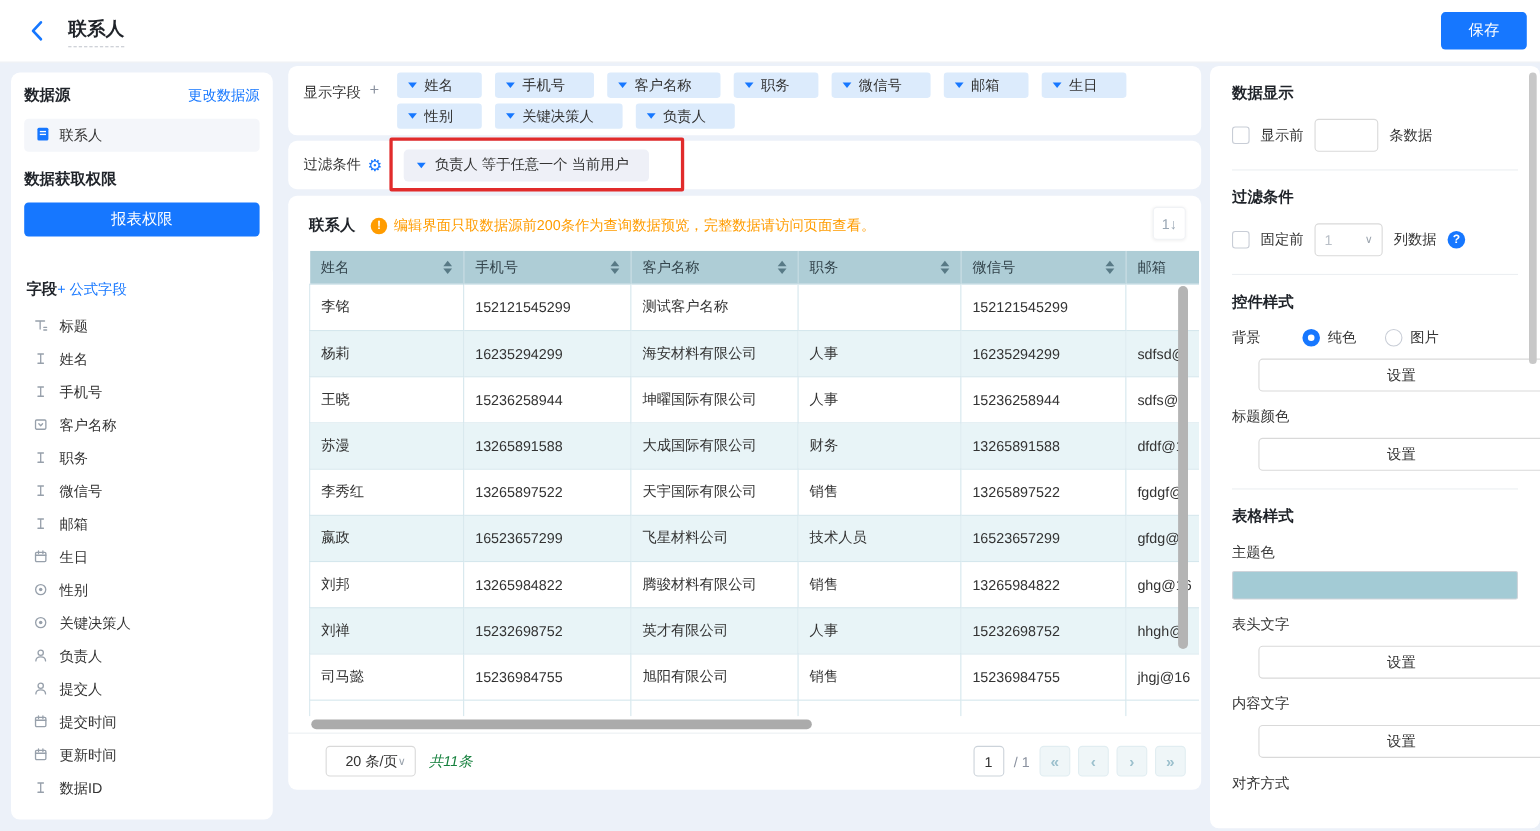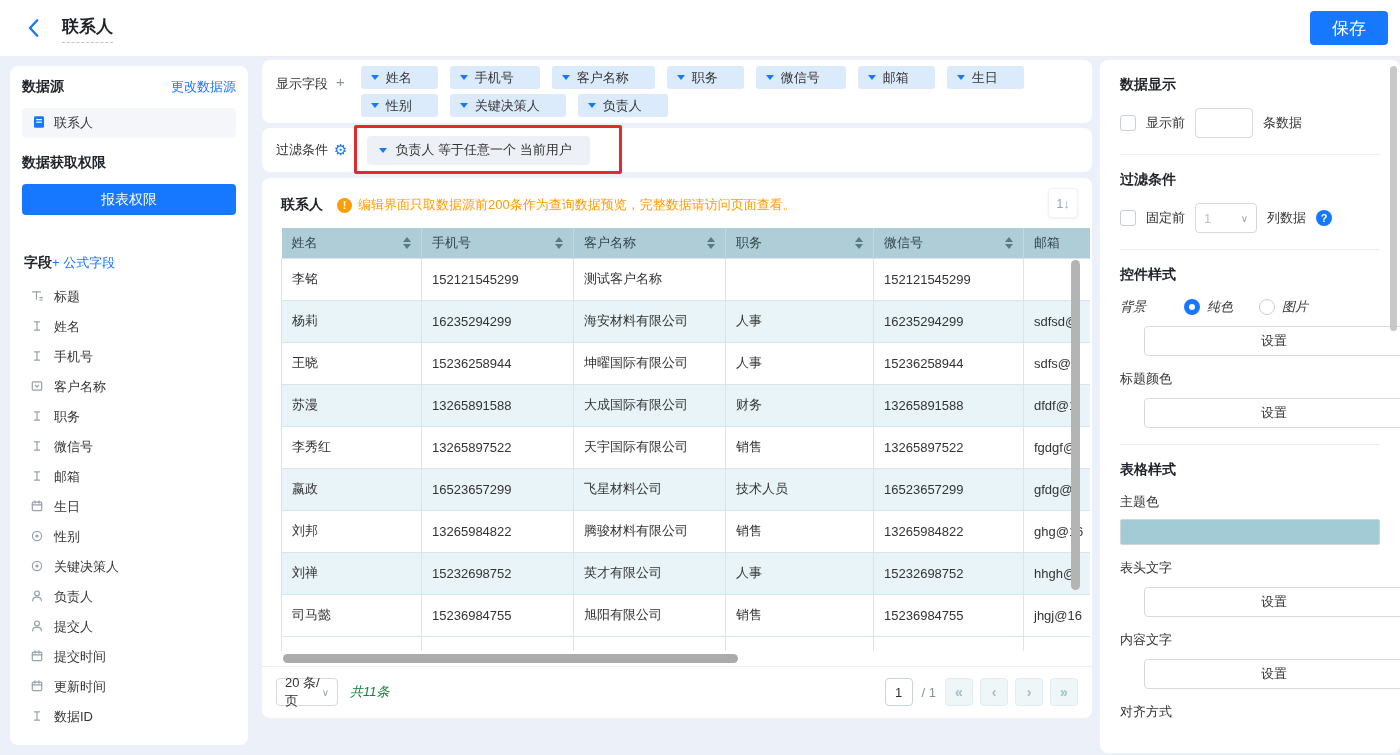--- a/index.html
+++ b/index.html
@@ -6,21 +6,21 @@
   html,body { width:1400px; height:755px; }
   body {
     font-family: "Liberation Sans", "DejaVu Sans", sans-serif;
     background:#ecf1f9; overflow:hidden; position:relative;
     color:#333; font-size:13px;
   }
   
   .topbar{position:absolute;top:0;left:0;right:0;height:57px;background:#fff;border-bottom:1px solid #ebeef2;z-index:5;}
   .back{position:absolute;left:24px;top:17px;width:22px;height:22px;cursor:pointer;}
   .page-title{position:absolute;left:62px;top:15px;font-size:17px;font-weight:700;color:#1f2329;border-bottom:1px dashed #c0c4cc;padding-bottom:4px;}
-  .save-btn{position:absolute;right:12px;top:11px;width:78px;height:34px;background:#1677ff;color:#fff;border:none;border-radius:4px;font-size:17px;cursor:pointer;}
+  .save-btn{position:absolute;right:12px;top:11px;width:78px;height:34px;background:#1677ff;color:#fff;border:none;border-radius:4px;font-size:14px;cursor:pointer;}
   
   .card{position:absolute;background:#fff;border-radius:8px;}
   .panel-h{font-size:14px;font-weight:700;color:#1f2329;}
   .blue-link{color:#1677ff;font-size:13px;cursor:pointer;text-decoration:none;}
   
   #card-ds{left:10px;top:66px;width:238px;height:204px;padding:12px;}
   .ds-head{display:flex;justify-content:space-between;align-items:center;}
   .ds-item{margin-top:12px;height:30px;background:#f4f6fa;border-radius:4px;display:flex;align-items:center;gap:8px;padding:0 10px;}
   .perm-h{margin-top:16px;}
   .perm-btn{margin-top:12px;width:100%;height:31px;background:#1677ff;color:#fff;border:none;border-radius:4px;font-size:14px;cursor:pointer;}
@@ -55,37 +55,37 @@
   .sorts{display:inline-flex;flex-direction:column;gap:2px;cursor:pointer;}
   .s-up{width:0;height:0;border-left:4px solid transparent;border-right:4px solid transparent;border-bottom:5px solid #587a86;}
   .s-dn{width:0;height:0;border-left:4px solid transparent;border-right:4px solid transparent;border-top:5px solid #587a86;}
   td{height:42px;padding:0 10px;border:1px solid #d5e7ed;background:#fff;color:#333;overflow:hidden;white-space:nowrap;}
   tr.alt td{background:#e8f4f7;}
   tr.partial td{height:15px;border-bottom:none;}
   .vbar{position:absolute;top:32px;right:10px;width:9px;height:330px;background:#b4b4b4;border-radius:5px;cursor:pointer;}
   .hbar{position:absolute;left:2px;bottom:3px;width:455px;height:9px;background:#ababab;border-radius:5px;cursor:pointer;}
   .pager{border-top:1px solid #ecef f2;border-top:1px solid #eceff2;height:51px;display:flex;align-items:center;justify-content:space-between;padding:0 14px;}
   .pg-left{display:flex;align-items:center;gap:12px;}
-  .size-sel{width:62px;height:28px;border:1px solid #d9d9d9;border-radius:4px;display:flex;align-items:center;justify-content:flex-end;padding:0 8px;background:#fff;cursor:pointer;}
+  .size-sel{width:82px;height:28px;border:1px solid #d9d9d9;border-radius:4px;display:flex;align-items:center;justify-content:flex-end;padding:0 8px;background:#fff;cursor:pointer;margin-left:20px;}
   .size-sel .v{color:#333;}
   .sel-arrow{color:#9aa3ad;font-size:10px;}
   .total{color:#15803d;font-style:italic;}
   .pg-right{display:flex;align-items:center;gap:7px;}
   .page-box{width:28px;height:28px;border:1px solid #ccd3da;border-radius:4px;display:flex;align-items:center;justify-content:center;background:#fff;color:#333;}
   .page-of{color:#8a919f;margin:0 2px;}
   .nav-btn{width:28px;height:28px;background:#eff6f8;border:1px solid #e1edf1;border-radius:4px;color:#9cc0cd;font-size:14px;font-weight:700;display:flex;align-items:center;justify-content:center;cursor:pointer;}
   
   #card-settings{left:1100px;top:60px;width:300px;height:693px;padding:16px 20px;overflow:hidden;}
   .divider{border-top:1px solid #eceff2;margin:16px 0;}
   .crow{display:flex;align-items:center;gap:10px;margin-top:14px;}
   .cbox{width:16px;height:16px;border:1px solid #c8cdd6;border-radius:3px;background:#fff;flex:0 0 auto;cursor:pointer;}
   .mini-input{width:58px;height:30px;border:1px solid #d9d9d9;border-radius:4px;background:#fff;}
   .mini-sel{width:62px;height:30px;border:1px solid #d9d9d9;border-radius:4px;background:#fff;display:flex;align-items:center;justify-content:space-between;padding:0 8px;color:#b9bfc7;cursor:pointer;}
   .help{width:16px;height:16px;border-radius:50%;background:#1677ff;color:#fff;font-size:11px;font-weight:700;display:flex;align-items:center;justify-content:center;cursor:pointer;}
-  .radio-row{display:flex;margin-top:14px;font-style:italic;}
+  .radio-row{display:flex;margin-top:14px;}
   .radio-row .lbl{width:64px;}
   .radio{display:flex;align-items:center;gap:7px;margin-right:26px;cursor:pointer;}
   .rdot{width:16px;height:16px;border-radius:50%;border:1px solid #c8cdd6;background:#fff;}
   .rdot.on{border:5px solid #1677ff;}
   .set-btn{width:100%;height:30px;border:1px solid #d9d9d9;border-radius:4px;background:#fff;color:#333;font-size:13px;margin-top:10px;cursor:pointer;margin-left:24px;}
   .sub-lbl{margin-top:14px;color:#333;}
   .swatch{margin-top:8px;height:26px;border:1px solid #cfd4da;border-radius:2px;cursor:pointer;}
   .panel-vbar{position:absolute;right:3px;top:6px;width:7px;height:265px;background:#c8c8c8;border-radius:4px;cursor:pointer;}
 </style>
 </head>

